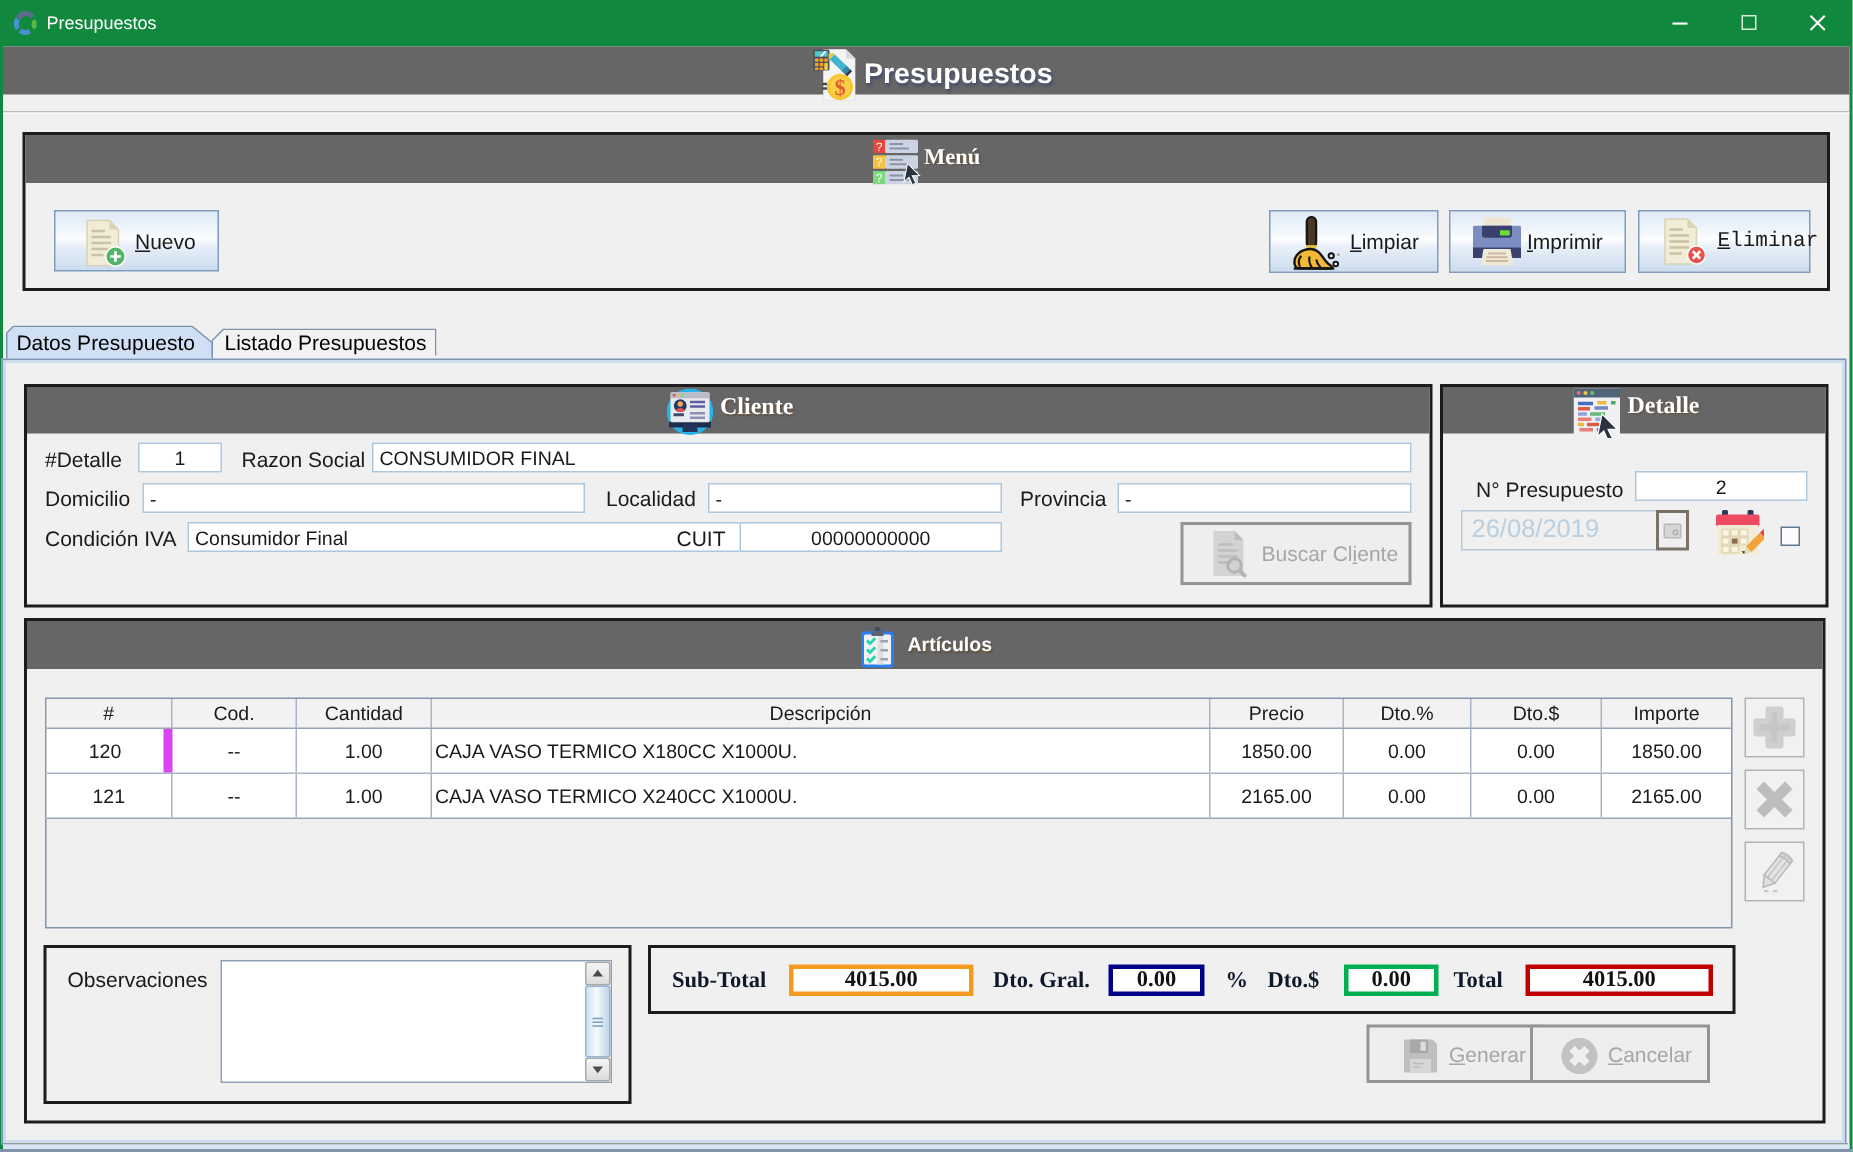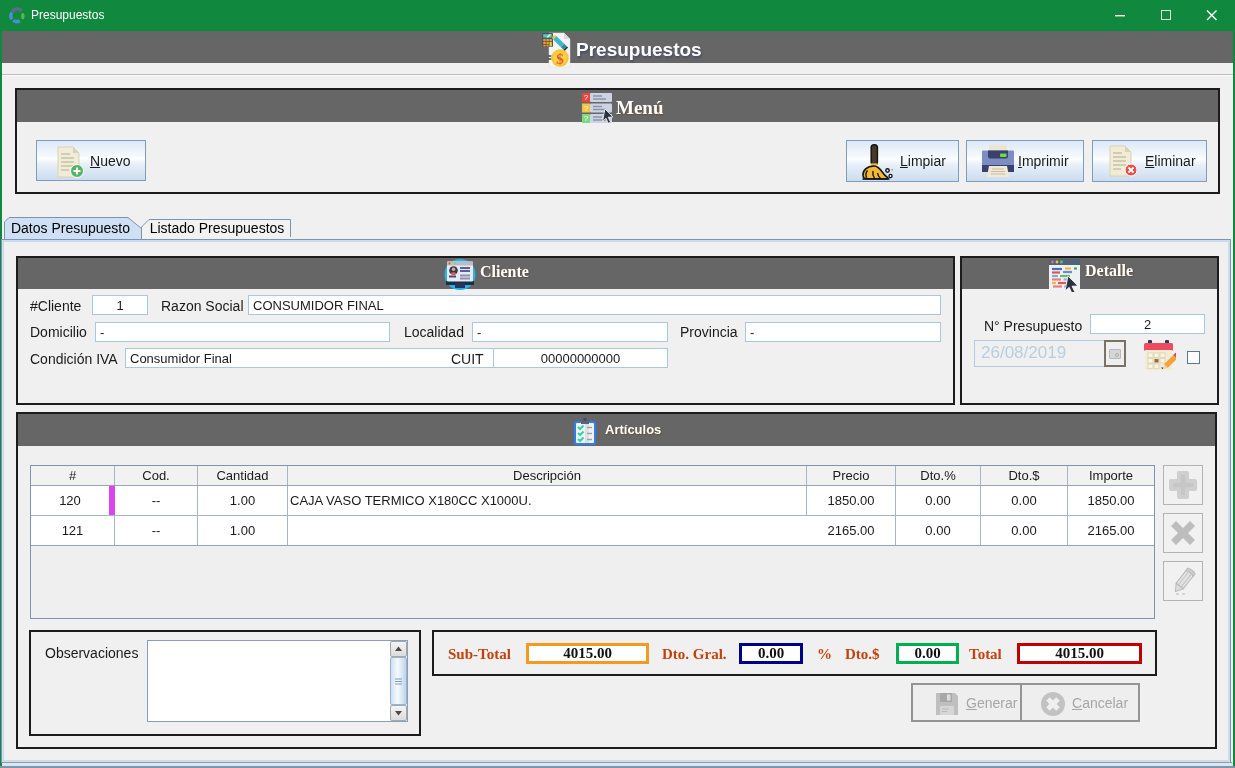--- a/index.html
+++ b/index.html
@@ -13,21 +13,21 @@
 .gtitle { color:#fff; font-weight:bold; font-family:"Liberation Serif", serif; text-shadow:1px 1px 1px rgba(100,70,35,.65); position:absolute; white-space:nowrap; }
 .btn { position:absolute; border:1px solid #7f9cbd; background:linear-gradient(180deg,#dde9f6 0%,#f4f9fd 38%,#fdfefe 45%,#e7eff9 60%,#ccdcee 100%); font-size:14px; color:#1a1a1a; }
 .btn u, .dbtn u { text-decoration:underline; }
 .dbtn { position:absolute; border:2px solid #949494; background:#eeeeee; font-size:14px; color:#a6a6a6; }
 .inp { position:absolute; background:#fff; border:1px solid #abc7e0; font-size:13px; color:#1a1a1a; display:flex; align-items:center; padding:0 4px; height:20px; }
 .inp.ctr { justify-content:center; }
 .lbl { position:absolute; font-size:14px; color:#1a1a1a; white-space:nowrap; }
 .tabpage { position:absolute; left:1px; top:239px; width:1230px; height:524px; background:#f0f0f0; border:1px solid #7d95b5; box-shadow:inset 0 0 0 2px #ccdbee; }
 .cell { position:absolute; display:flex; align-items:center; font-size:13px; color:#1a1a1a; justify-content:center; }
 .blackbox { position:absolute; border:2px solid #1c1c1c; }
-.tlbl { position:absolute; font-size:15px; font-weight:bold; font-family:"Liberation Serif",serif; color:#c2410c; white-space:nowrap;text-align:center; }
+.tlbl { position:absolute; font-size:15px; font-weight:bold; font-family:"Liberation Serif",serif; color:#0f172a; white-space:nowrap;text-align:center; }
 .tbox { position:absolute; height:21px; background:#fff; display:flex; align-items:center; justify-content:center; font-size:15px; font-weight:bold; font-family:"Liberation Serif",serif; color:#111; }
 </style>
 </head>
 <body>
 
 <svg class="abs" style="left:9px;top:7px" width="17" height="17" viewBox="0 0 17 17">
   <path d="M3.2 5.2 A5.6 5.6 0 0 1 12.6 4.1" stroke="#5d6b8c" stroke-width="3.4" fill="none"></path>
   <path d="M2.95 12.2 A5.6 5.6 0 0 1 2.9 5.6" stroke="#4a8fd3" stroke-width="3.4" fill="none"></path>
   <path d="M4.4 13.4 A5.6 5.6 0 0 0 10.8 13.7" stroke="#4a8fd3" stroke-width="3.4" fill="none"></path>
   <ellipse cx="13.8" cy="9.2" rx="1.7" ry="3.1" fill="#58b747"></ellipse>
@@ -88,21 +88,21 @@
         <text x="6" y="17.9" font-size="8" fill="#fff" text-anchor="middle" font-family="Liberation Sans">?</text>
       <rect x="10" y="10.5" width="22" height="9" rx="1" fill="#ccd4e4"></rect>
       <path d="M13 13.5 h9 M13 16.5 h13" stroke="#8a93a8" stroke-width="1.4"></path>
       <rect x="2" y="21" width="8" height="9" fill="#7ed87e"></rect>
         <text x="6" y="28.4" font-size="8" fill="#fff" text-anchor="middle" font-family="Liberation Sans">?</text>
       <rect x="10" y="21" width="22" height="9" rx="1" fill="#ccd4e4"></rect>
       <path d="M13 24 h9 M13 27 h13" stroke="#8a93a8" stroke-width="1.4"></path>
     </g>
     <path d="M25 16 l8 8 -4.8 .2 2.4 5 -2.4 1 -2.2 -5 -3.4 3 z" fill="#2b3340" stroke="#fff" stroke-width=".7"></path>
   </svg>
-  <div class="gtitle" style="left:599px;top:7px;font-size:19px;">Menú</div>
+  <div class="gtitle" style="left:599px;top:7px;font-size:15px;">Menú</div>
 
   <div class="btn" style="left:19px;top:50px;width:110px;height:41px;">
     <svg class="abs" style="left:15px;top:4px" width="34" height="34" viewBox="0 0 34 34">
       <path d="M6 2 h15 l6 6 v24 h-21 z" fill="#f1ecd7" stroke="#d9d2b4" stroke-width="1"></path>
       <path d="M21 2 l6 6 h-6 z" fill="#d9d2b4"></path>
       <path d="M9 9 h9 M9 13 h13 M9 17 h13 M9 21 h13 M9 25 h8" stroke="#c9c2a4" stroke-width="1.6"></path>
       <circle cx="25" cy="26" r="6.5" fill="#53b567" stroke="#fff" stroke-width="1"></circle>
       <path d="M25 22.5 v7 M21.5 26 h7" stroke="#fff" stroke-width="1.8"></path>
     </svg>
     <span style="position:absolute;left:53px;top:12px"><u>N</u>uevo</span>
@@ -127,21 +127,21 @@
       <rect x="8" y="1" width="18" height="7" fill="#ede5d2"></rect>
       <rect x="1" y="6.5" width="32" height="21.5" rx="1" fill="#7d8dc2"></rect>
       <path d="M7 6.5 h20 v6 a2 2 0 0 1 -2 2 h-16 a2 2 0 0 1 -2 -2 z" fill="#39426e"></path>
       <rect x="19" y="9.5" width="6.5" height="3.5" rx=".8" fill="#70dd3a"></rect>
       <rect x="1" y="21" width="32" height="7" fill="#39426e"></rect>
       <path d="M8 22 l-2 11 h22 l-2 -11 z" fill="#f0ead9"></path>
       <path d="M11 25 h12 M10 27.5 h14 M9.5 30 h15" stroke="#cbb9a2" stroke-width="1.2"></path>
     </svg>
     <span style="position:absolute;left:51px;top:12px"><u>I</u>mprimir</span>
   </div>
-  <div class="btn" style="left:1075px;top:50px;width:115px;height:42px;">
+  <div class="btn" style="left:1075px;top:50px;width:115px;height:42px;font-family:Liberation Mono, monospace;">
     <svg class="abs" style="left:12px;top:4px" width="32" height="32" viewBox="0 0 32 32">
       <path d="M5 1 h15 l6 6 v24 h-21 z" fill="#f1ecd7" stroke="#d9d2b4" stroke-width="1"></path>
       <path d="M20 1 l6 6 h-6 z" fill="#d9d2b4"></path>
       <path d="M8 8 h9 M8 12 h13 M8 16 h13 M8 20 h13 M8 24 h8" stroke="#c9c2a4" stroke-width="1.6"></path>
       <circle cx="26" cy="25" r="6" fill="#e85048" stroke="#fff" stroke-width="1"></circle>
       <path d="M23.5 22.5 l5 5 M28.5 22.5 l-5 5" stroke="#fff" stroke-width="1.8"></path>
     </svg>
     <span style="position:absolute;left:52px;top:12px"><u>E</u>liminar</span>
   </div>
 </div>
@@ -172,34 +172,44 @@
       <circle cx="8.2" cy="4.5" r=".9" fill="#f5c242"></circle>
       <circle cx="10.9" cy="4.5" r=".9" fill="#7ed87e"></circle>
     <circle cx="9.5" cy="11.5" r="4.3" fill="#273a63"></circle>
     <circle cx="9.5" cy="10.3" r="1.8" fill="#f2a65e"></circle>
     <path d="M6.6 14.6 a3.4 3.4 0 0 1 5.8 0 a4.3 4.3 0 0 1 -5.8 0" fill="#e8504a"></path>
     <path d="M16 9 h10 M16 12 h10" stroke="#5a5f9e" stroke-width="1.8"></path>
     <path d="M5 17.5 h7" stroke="#444a6e" stroke-width="2"></path>
     <path d="M16 16.5 h10 M16 19.5 h10" stroke="#8a90b8" stroke-width="1.8"></path>
   </svg>
   <div class="gtitle" style="left:462px;top:5px;font-size:16px;">Cliente</div>
-  <div class="lbl" style="left:12px;top:40px">#Cliente</div>
+  <div class="lbl" style="left:12px;top:40px">#Detalle</div>
   <div class="inp ctr" style="left:74px;top:37px;width:56px">1</div>
   <div class="lbl" style="left:143px;top:40px">Razon Social</div>
   <div class="inp" style="left:230px;top:37px;width:693px">CONSUMIDOR FINAL</div>
   <div class="lbl" style="left:12px;top:66px">Domicilio</div>
   <div class="inp" style="left:77px;top:64px;width:295px">-</div>
   <div class="lbl" style="left:386px;top:66px">Localidad</div>
   <div class="inp" style="left:454px;top:64px;width:196px">-</div>
   <div class="lbl" style="left:662px;top:66px">Provincia</div>
   <div class="inp" style="left:727px;top:64px;width:196px">-</div>
   <div class="lbl" style="left:12px;top:93px">Condición IVA</div>
   <div class="inp" style="left:107px;top:90px;width:441px">Consumidor Final</div>
   <div class="lbl" style="left:433px;top:93px">CUIT</div>
   <div class="inp ctr" style="left:475px;top:90px;width:175px">00000000000</div>
+  <div class="dbtn" style="left:769px;top:90px;width:154px;height:42px;">
+    <svg class="abs" style="left:14px;top:3px" width="32" height="32" viewBox="0 0 32 32">
+      <path d="M6 1 h14 l6 6 v24 h-20 z" fill="#d3d3d3"></path>
+      <path d="M20 1 l6 6 h-6 z" fill="#bdbdbd"></path>
+      <path d="M9 10 h10 M9 14 h13 M9 18 h13 M9 22 h9" stroke="#bdbdbd" stroke-width="1.6"></path>
+      <circle cx="20" cy="24" r="4.5" fill="none" stroke="#b3b3b3" stroke-width="2"></circle>
+      <path d="M23.5 27.5 l4 4" stroke="#b3b3b3" stroke-width="2.5"></path>
+    </svg>
+    <span style="position:absolute;left:52px;top:11px">Buscar Cl<u>i</u>ente</span>
+  </div>
 </div>
 
 <div class="gbox" style="left:960px;top:256px;width:259px;height:149px;">
   <div class="ghead" style="height:31px"></div>
   <svg class="abs" style="left:87px;top:1px" width="33" height="33" viewBox="0 0 33 33">
     <rect x="0" y="0" width="31" height="31" fill="#eef0f3"></rect>
     <rect x="0" y="0" width="31" height="6" fill="#4e6578"></rect>
     <circle cx="3.5" cy="3" r="1.4" fill="#e8706a"></circle>
       <circle cx="8" cy="3" r="1.4" fill="#f0c14b"></circle>
       <circle cx="12.5" cy="3" r="1.4" fill="#6cc070"></circle>
@@ -287,20 +297,21 @@
     <div class="cell" style="left:84px;top:20px;width:83px;height:29px;border-right:1px solid #a8b5c6">--</div>
     <div class="cell" style="left:167px;top:20px;width:90px;height:29px;border-right:1px solid #a8b5c6">1.00</div>
     <div class="cell" style="left:257px;top:20px;width:519px;height:29px;border-right:1px solid #a8b5c6;justify-content:flex-start;padding-left:2px">CAJA VASO TERMICO X180CC X1000U.</div>
     <div class="cell" style="left:776px;top:20px;width:89px;height:29px;border-right:1px solid #a8b5c6">1850.00</div>
     <div class="cell" style="left:865px;top:20px;width:85px;height:29px;border-right:1px solid #a8b5c6">0.00</div>
     <div class="cell" style="left:950px;top:20px;width:87px;height:29px;border-right:1px solid #a8b5c6">0.00</div>
     <div class="cell" style="left:1037px;top:20px;width:86px;height:29px;">1850.00</div>
     <div class="cell" style="left:0px;top:50px;width:84px;height:29px;border-right:1px solid #a8b5c6">121</div>
     <div class="cell" style="left:84px;top:50px;width:83px;height:29px;border-right:1px solid #a8b5c6">--</div>
     <div class="cell" style="left:167px;top:50px;width:90px;height:29px;border-right:1px solid #a8b5c6">1.00</div>
+    <div class="cell" style="left:257px;top:50px;width:519px;height:29px;border-right:1px solid #a8b5c6;justify-content:flex-start;padding-left:2px">CAJA VASO TERMICO X240CC X1000U.</div>
     <div class="cell" style="left:776px;top:50px;width:89px;height:29px;border-right:1px solid #a8b5c6">2165.00</div>
     <div class="cell" style="left:865px;top:50px;width:85px;height:29px;border-right:1px solid #a8b5c6">0.00</div>
     <div class="cell" style="left:950px;top:50px;width:87px;height:29px;border-right:1px solid #a8b5c6">0.00</div>
     <div class="cell" style="left:1037px;top:50px;width:86px;height:29px;">2165.00</div>
   </div>
 
   <div class="abs" style="left:1145px;top:51px;width:40px;height:40px;border:1px solid #b3b3b3;background:#f1f1f1">
     <svg width="38" height="38">
         <path d="M15 7 h8 v8 h8 v8 h-8 v8 h-8 v-8 h-8 v-8 h8 z" fill="#c6c6c6" stroke="#cfcfcf" stroke-linejoin="round" stroke-width="4"></path>
       </svg>

